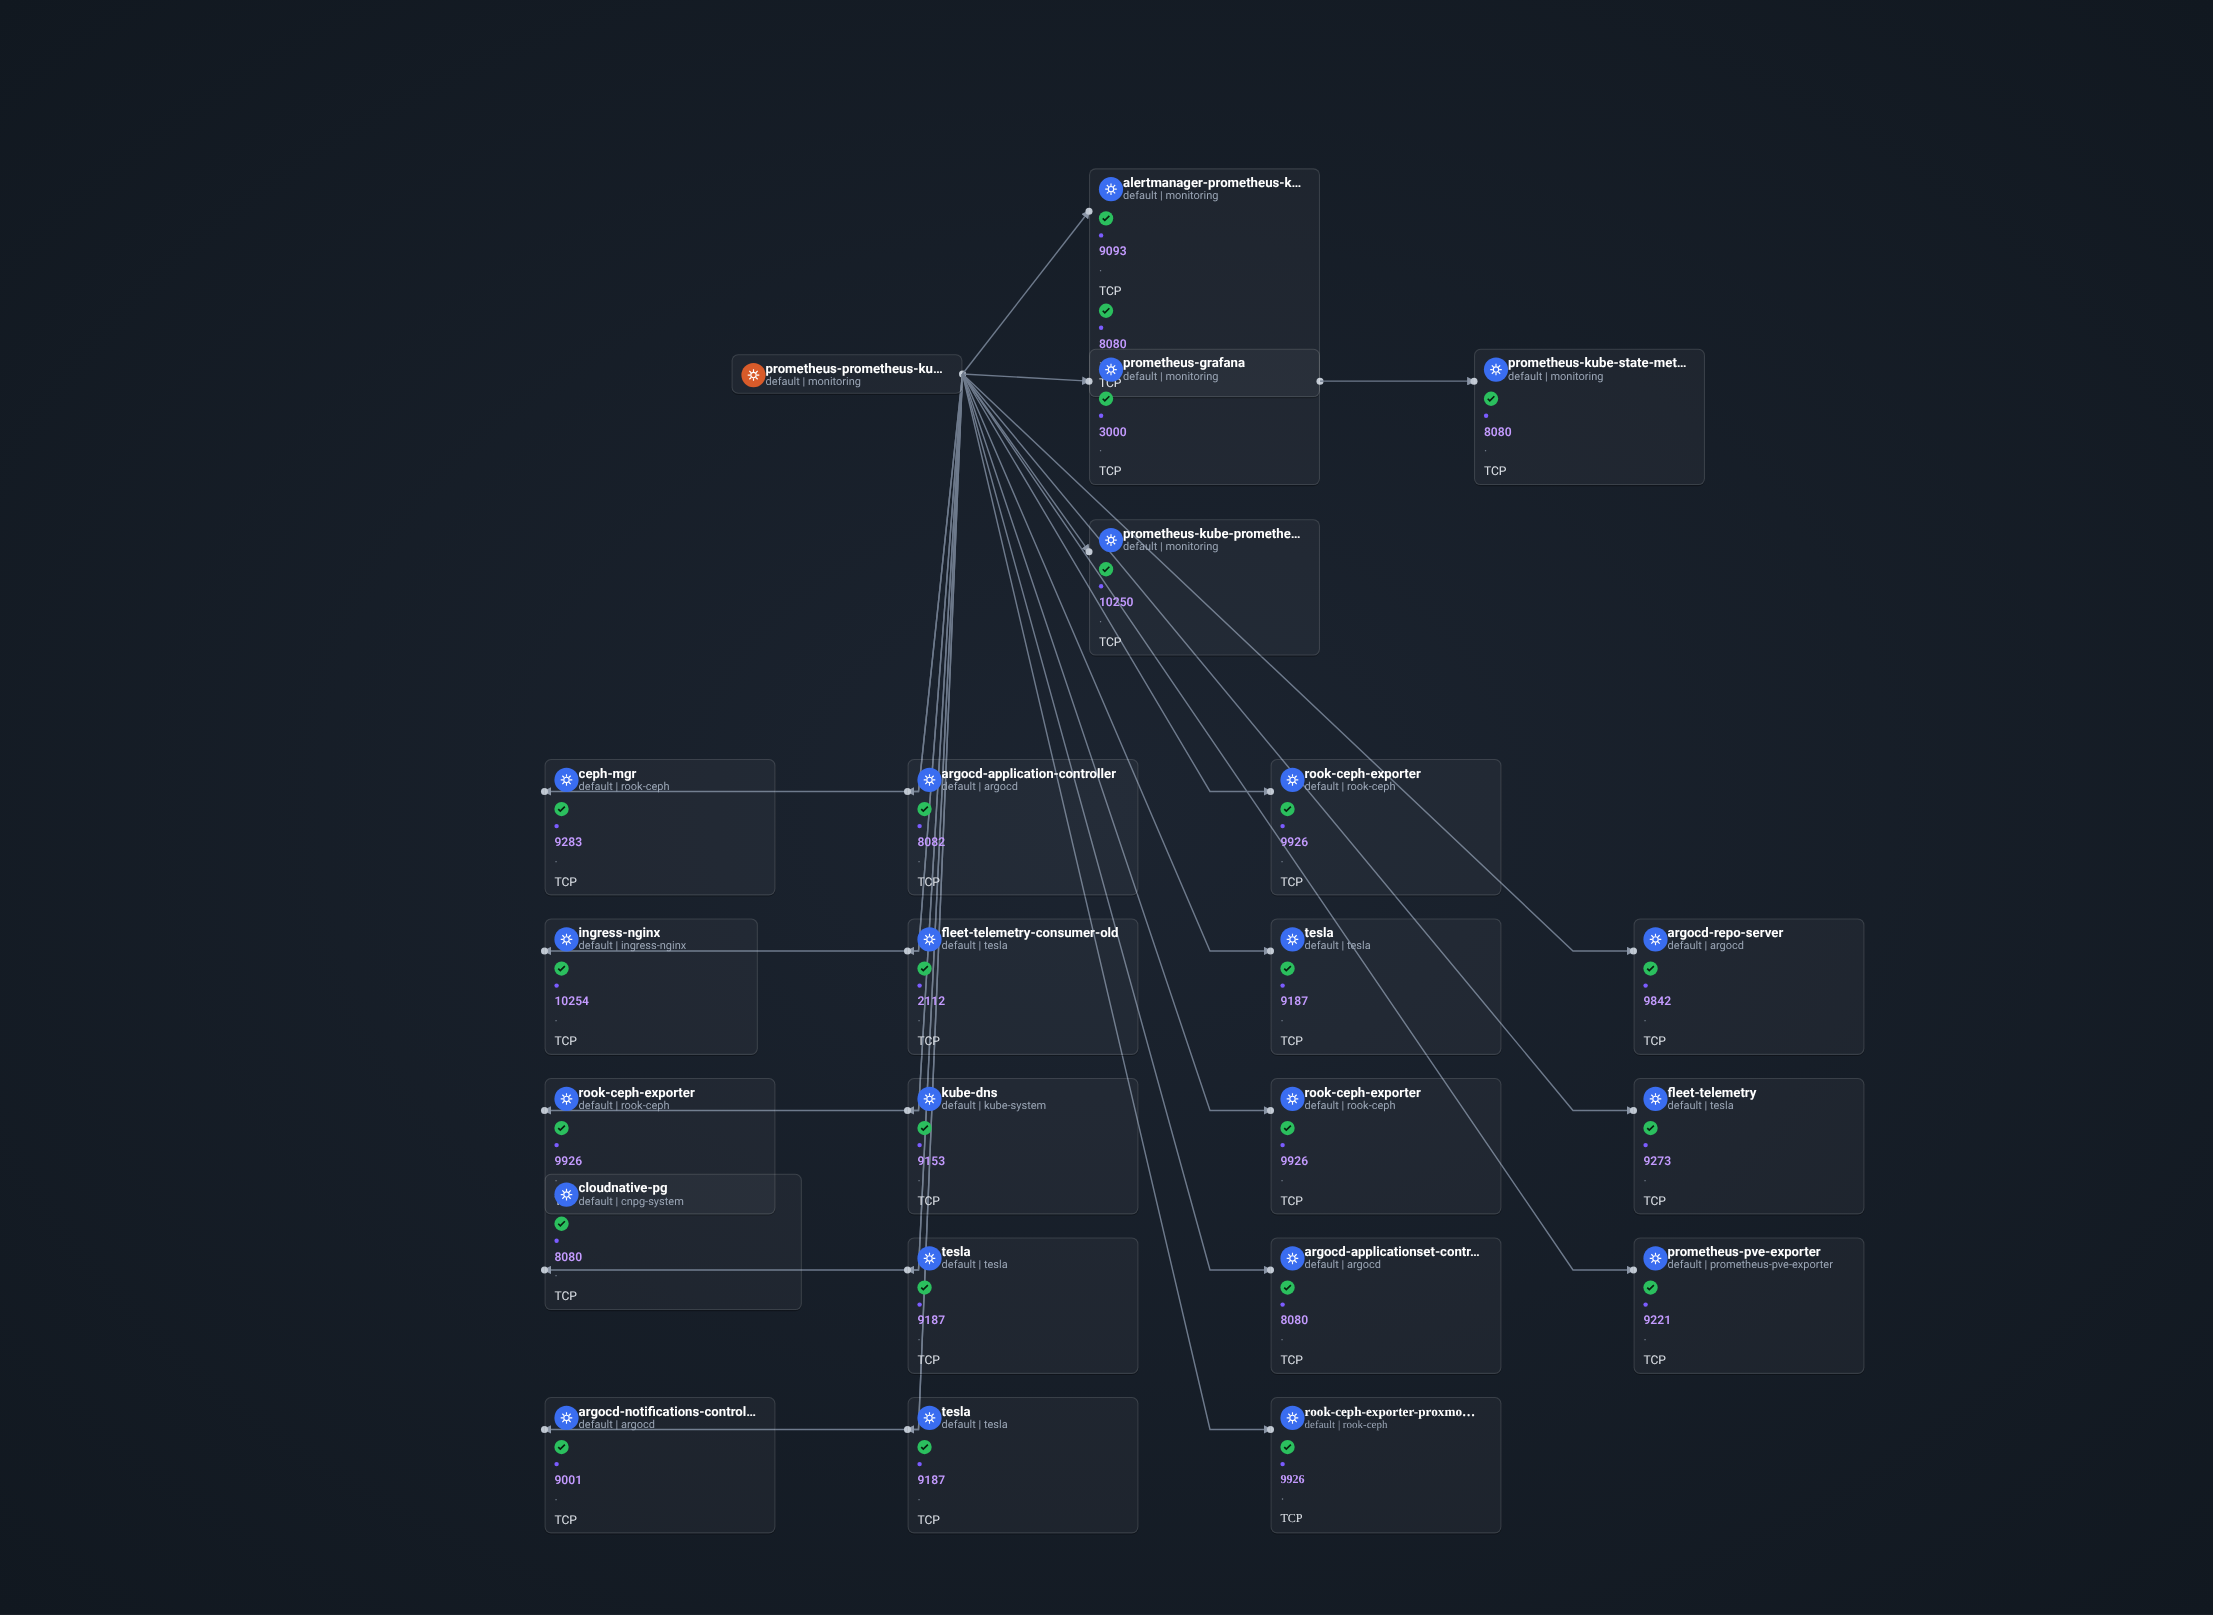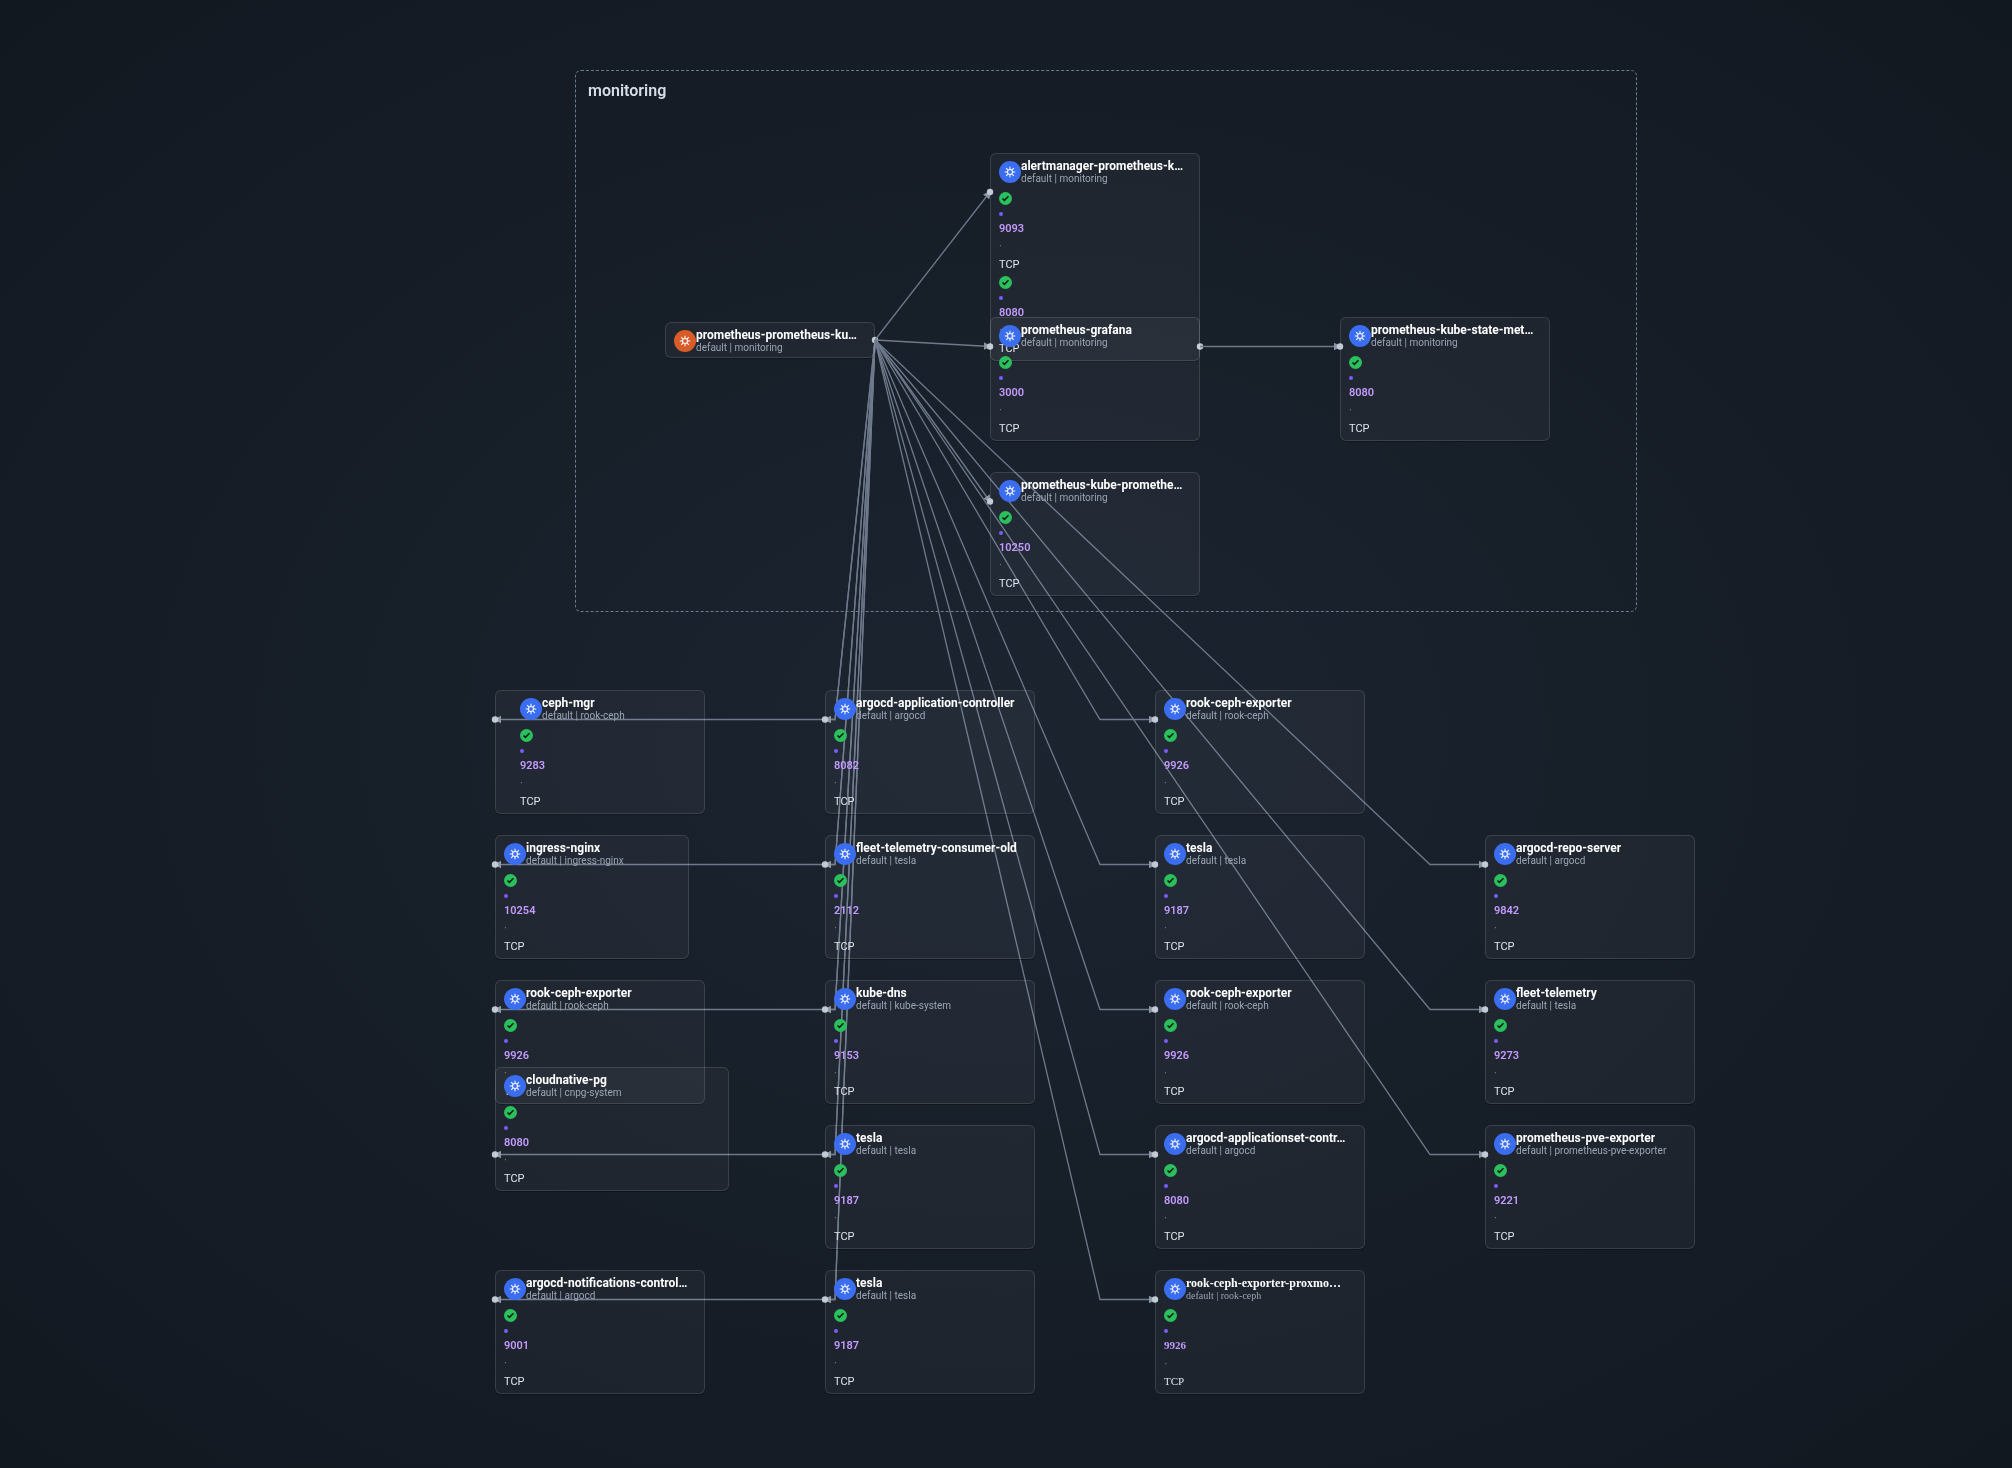--- a/index.html
+++ b/index.html
@@ -166,23 +166,20 @@
         <path class="edge" d="M 875 340 L 835 1299.5 L 825 1299.5" marker-end="url(#arrow)"></path>
         <circle cx="825" cy="1299.5" r="3.2" class="edge-endpoint"></circle>
         <path class="edge" d="M 875 340 L 1100 1299.5 L 1155 1299.5" marker-end="url(#arrow)"></path>
         <circle cx="1155" cy="1299.5" r="3.2" class="edge-endpoint"></circle>
         <circle cx="1200" cy="346.5" r="3.2" class="edge-endpoint"></circle>
         <path class="edge" d="M 1200 346.5 L 1340 346.5" marker-end="url(#arrow)"></path>
         <circle cx="1340" cy="346.5" r="3.2" class="edge-endpoint"></circle>
       </g>
   </svg>
 
-  <div id="group-box" class="group-box" style="left: 575px; top: 70px; width: 1060px; height: 540px;">
-    <div class="group-label">monitoring</div>
-  </div>
 
   <div id="nodes-layer">
       <div class="node" style="left: 665px; top: 322px; width: 210px;">
     <div class="node-head">
       <span class="k8s-icon orange">
         <svg viewBox="0 0 24 24">
               <g fill="none" stroke="#fff" stroke-width="1.8">
           <circle cx="12" cy="12" r="4.2"></circle>
           <path d="M12 3 v4 M12 17 v4 M3 12 h4 M17 12 h4 M5.5 5.5 l2.8 2.8 M15.7 15.7 l2.8 2.8 M18.5 5.5 l-2.8 2.8 M8.3 15.7 l-2.8 2.8"></path>
         </g>
@@ -315,21 +312,21 @@
                 <path fill="none" stroke="#07210f" stroke-width="4" d="M4 12 l5 5 L20 6"></path>
               </svg>
     </span>
     <span class="dot"></span>
     <span class="port">10250</span>
     <span class="dot-sep">·</span>
     <span class="proto">TCP</span>
   </div>
         </div>
   </div>
-      <div class="node" style="left: 495px; top: 690px; width: 210px; padding-left: 16px;">
+      <div class="node" style="left: 495px; top: 690px; width: 210px;">
     <div class="node-head">
       <span class="k8s-icon">
         <svg viewBox="0 0 24 24">
               <g fill="none" stroke="#fff" stroke-width="1.8">
           <circle cx="12" cy="12" r="4.2"></circle>
           <path d="M12 3 v4 M12 17 v4 M3 12 h4 M17 12 h4 M5.5 5.5 l2.8 2.8 M15.7 15.7 l2.8 2.8 M18.5 5.5 l-2.8 2.8 M8.3 15.7 l-2.8 2.8"></path>
         </g>
             </svg>
       </span>
       <div class="node-titles">

